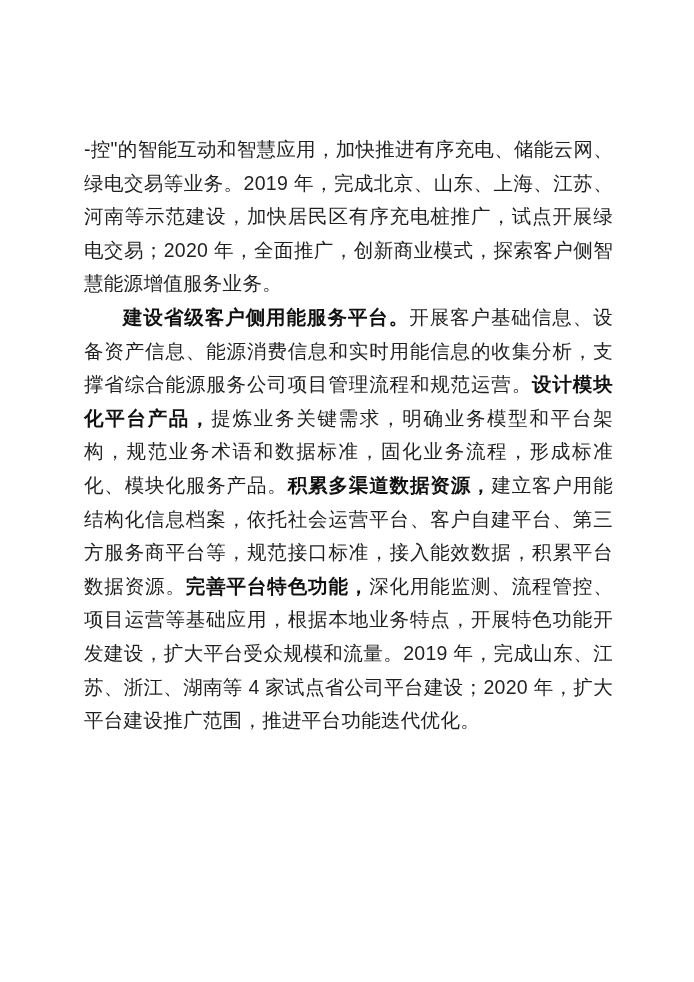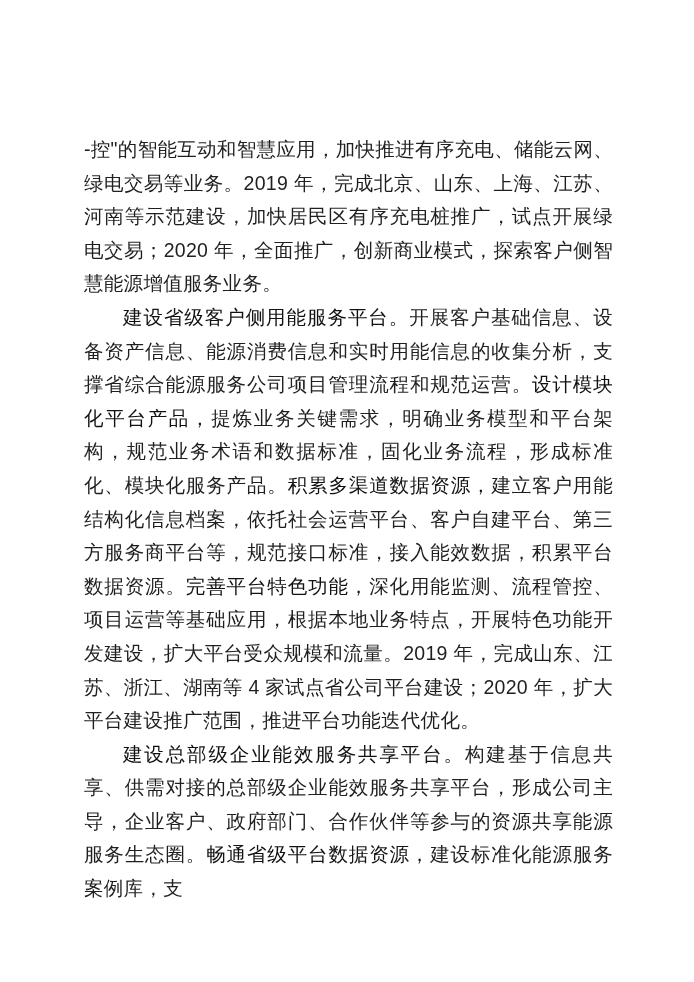--- a/index.html
+++ b/index.html
@@ -29,26 +29,25 @@
     letter-spacing: 0.3px;
   }
   .para {
     margin: 0;
     padding: 0;
   }
   .para.indent {
     text-indent: 2em;
   }
   .bold {
-    font-weight: normal;
+    font-weight: bold;
     color: #111111;
   }
 </style>
 </head>
 <body>
 
 <div class="page">
   <div class="text-block">
     <p class="para"><span>-控"的智能互动和智慧应用，加快推进有序充电、储能云网、绿电交易等业务。2019 年，完成北京、山东、上海、江苏、河南等示范建设，加快居民区有序充电桩推广，试点开展绿电交易；2020 年，全面推广，创新商业模式，探索客户侧智慧能源增值服务业务。</span></p>
     <p class="para indent"><span class="bold">建设省级客户侧用能服务平台。</span><span>开展客户基础信息、设备资产信息、能源消费信息和实时用能信息的收集分析，支撑省综合能源服务公司项目管理流程和规范运营。</span><span class="bold">设计模块化平台产品，</span><span>提炼业务关键需求，明确业务模型和平台架构，规范业务术语和数据标准，固化业务流程，形成标准化、模块化服务产品。</span><span class="bold">积累多渠道数据资源，</span><span>建立客户用能结构化信息档案，依托社会运营平台、客户自建平台、第三方服务商平台等，规范接口标准，接入能效数据，积累平台数据资源。</span><span class="bold">完善平台特色功能，</span><span>深化用能监测、流程管控、项目运营等基础应用，根据本地业务特点，开展特色功能开发建设，扩大平台受众规模和流量。2019 年，完成山东、江苏、浙江、湖南等 4 家试点省公司平台建设；2020 年，扩大平台建设推广范围，推进平台功能迭代优化。</span></p>
-    <p class="para indent"><span class="bold">建设总部级企业能效服务共享平台。</span><span>构建基于信息共享、供需对接的总部级企业能效服务共享平台，形成公司主导，企业客户、政府部门、合作伙伴等参与的资源共享能源服务生态圈。</span><span class="bold">畅通省级平台数据资源，</span><span>建设标准化能源服务案例库，支</span></p>
   </div>
 </div>
 
 </body></html>

